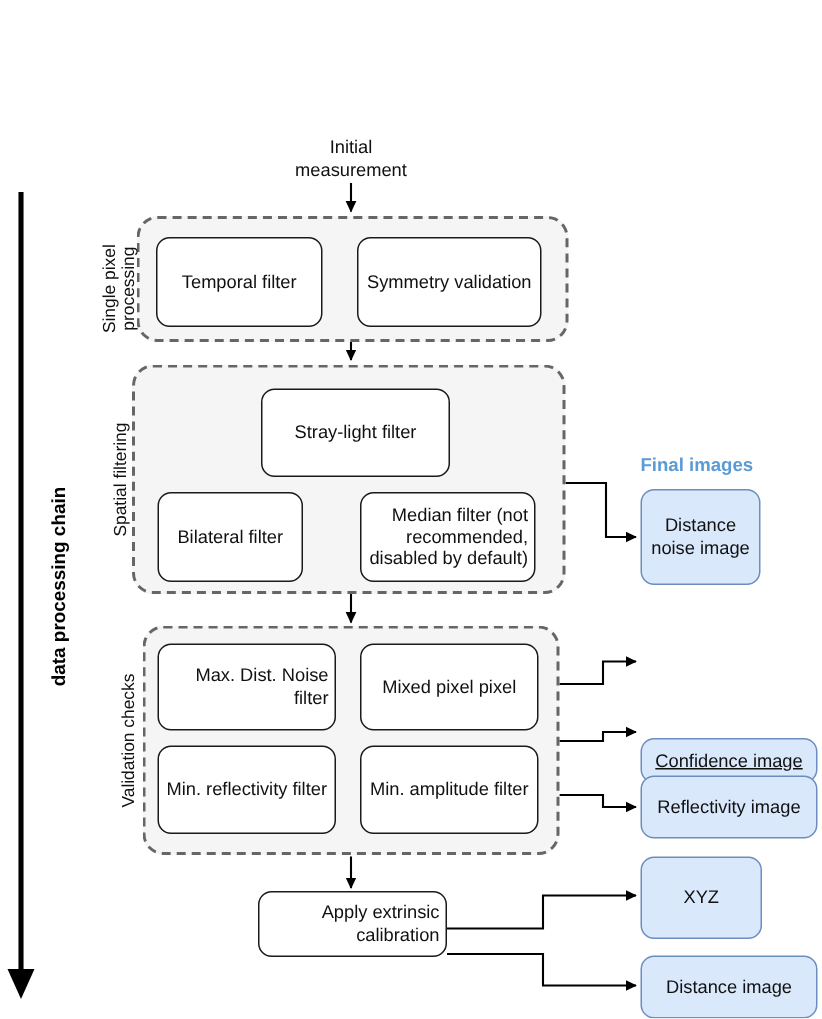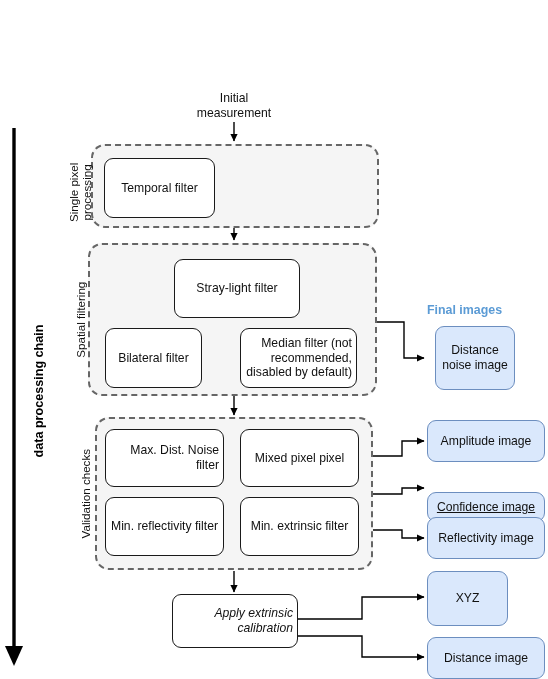--- a/index.html
+++ b/index.html
@@ -148,48 +148,48 @@
   <div class="axis-label" style="left:-41px; top:384px; width:160px;">data processing chain</div>
 
   <div class="plabel" style="left:184px; top:91px; width:100px;">Initial
 measurement</div>
 
   <div class="group" style="left:91px; top:144px; width:288px; height:84px;"></div>
   <div class="rot-label" style="left:31px; top:179px; width:98px;">Single pixel
 processing</div>
 
   <div class="pbox" style="left:104px; top:158px; width:111px; height:60px;">Temporal filter</div>
+  <div class="pbox" style="left:238px; top:158px; width:123px; height:60px;">Symmetry validation</div>
 
   <div class="group" style="left:88px; top:243px; width:289px; height:153px;"></div>
   <div class="rot-label" style="left:26px; top:313px; width:110px;">Spatial filtering</div>
 
   <div class="pbox" style="left:174px; top:259px; width:126px; height:59px;">Stray-light filter</div>
   <div class="pbox" style="left:105px; top:328px; width:97px; height:60px;">Bilateral filter</div>
   <div class="pbox" style="left:240px; top:328px; width:117px; height:60px;">Median filter
 (not recommended,
 disabled by default)</div>
 
   <div class="group" style="left:95px; top:417px; width:278px; height:153px;"></div>
   <div class="rot-label" style="left:30px; top:487px; width:112px;">Validation checks</div>
 
   <div class="pbox" style="left:105px; top:429px; width:119px; height:58px;">Max. Dist. Noise filter</div>
   <div class="pbox" style="left:240px; top:429px; width:119px; height:58px;">Mixed pixel pixel</div>
   <div class="pbox" style="left:105px; top:497px; width:119px; height:59px;">Min. reflectivity filter</div>
-  <div class="pbox" style="left:240px; top:497px; width:119px; height:59px;">Min. extrinsic filter</div>
+  <div class="pbox" style="left:240px; top:497px; width:119px; height:59px;">Min. amplitude filter</div>
 
-  <div class="pbox" style="left:172px; top:594px; width:126px; height:54px;font-style:italic;">Apply extrinsic
+  <div class="pbox" style="left:172px; top:594px; width:126px; height:44px;">Apply extrinsic
 calibration</div>
 
   <div class="section-head" style="left:427px; top:303px;">Final images</div>
 
-  <div class="obox" style="left:427px; top:326px; width:80px; height:64px;margin-left:8px;">Distance
+  <div class="obox" style="left:427px; top:326px; width:80px; height:64px;">Distance
 noise
 image</div>
 
-  <div class="obox" style="left:427px; top:420px; width:118px; height:42px;">Amplitude image</div>
 
   <div class="obox" style="left:427px; top:492px; width:118px; height:30px;text-decoration:underline;">Confidence image</div>
 
   <div class="obox" style="left:427px; top:517px; width:118px; height:42px;">Reflectivity image</div>
 
   <div class="obox" style="left:427px; top:571px; width:81px; height:55px;">XYZ</div>
 
   <div class="obox" style="left:427px; top:637px; width:118px; height:42px;">Distance image</div>
 
 </div>

